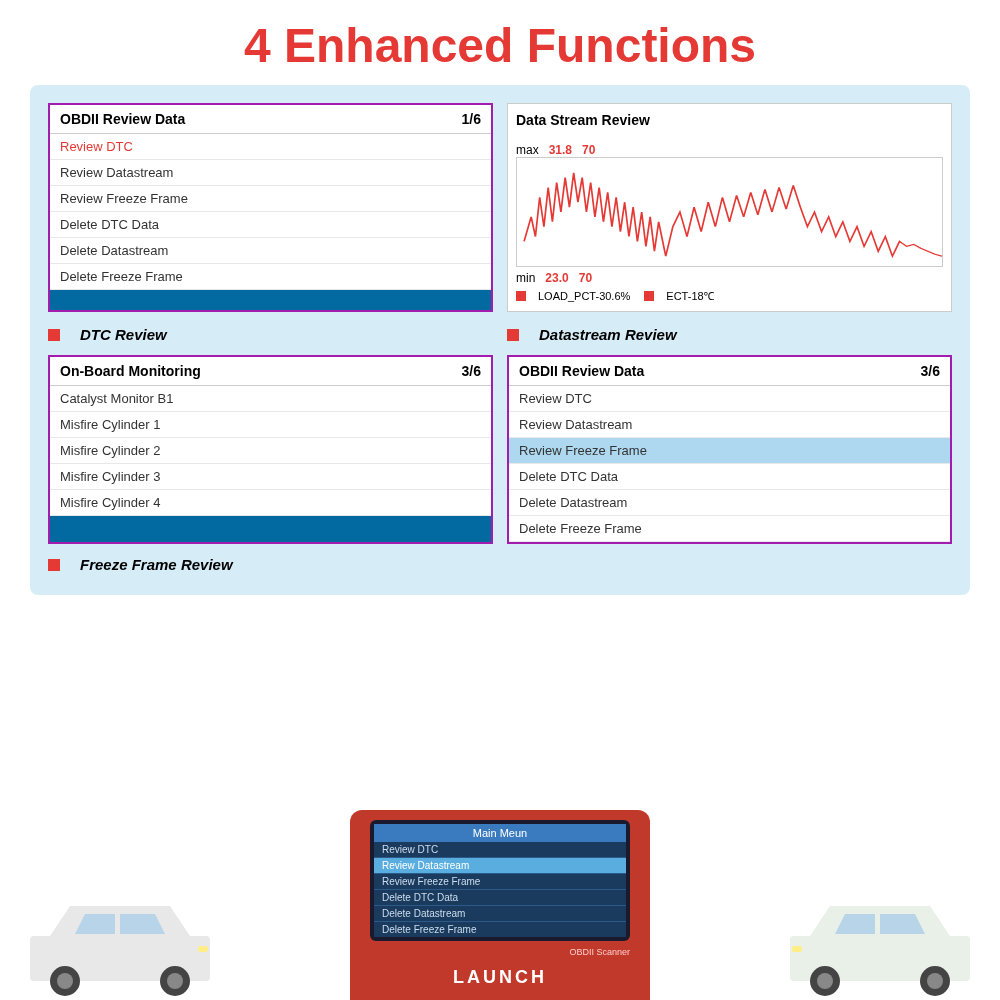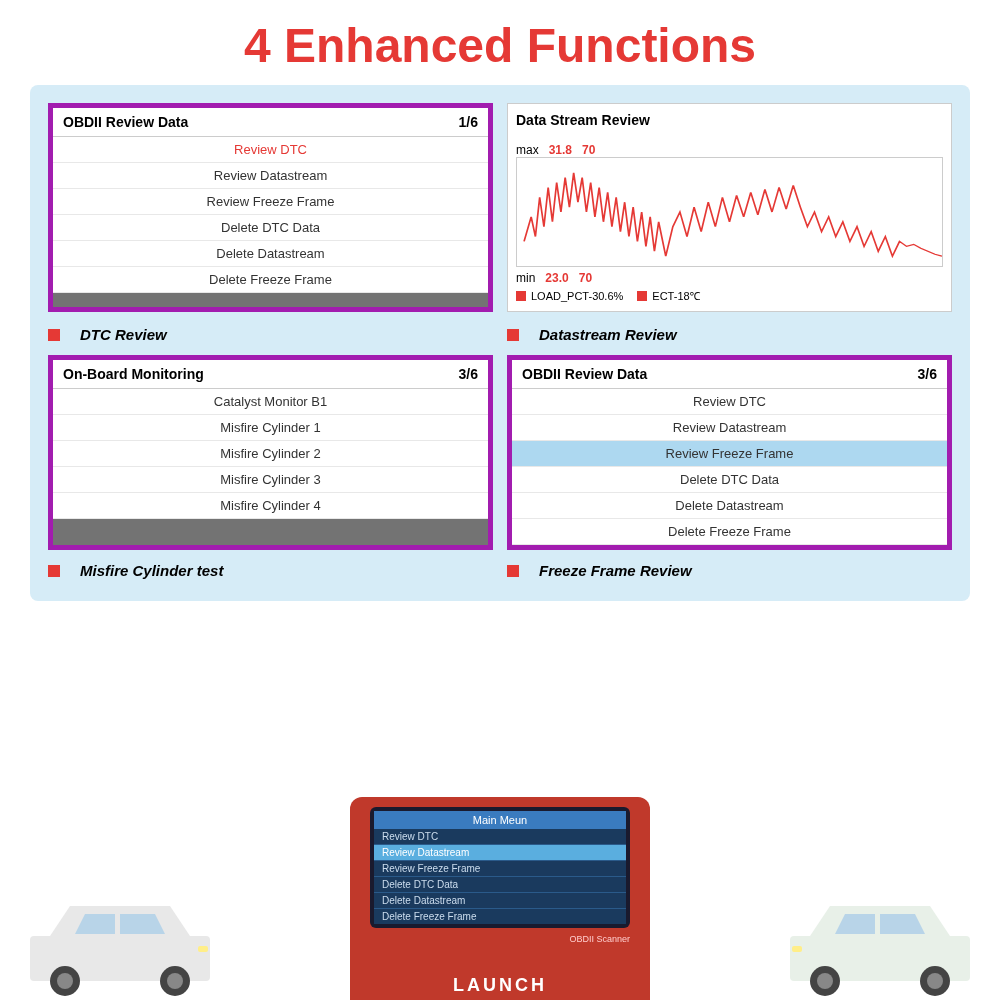--- a/index.html
+++ b/index.html
@@ -39,23 +39,22 @@
     }
 
     .grid-bottom {
       display: grid;
       grid-template-columns: 1fr 1fr;
       gap: 14px;
       margin-bottom: 8px;
     }
 
     .panel {
-      background: #737373;
-      border: 5px solid #a21caf;
-      text-align: center;
+      background: #0369a1;
+      border: 2px solid #a21caf;
     }
 
     .panel-header {
       background: #fff;
       border-bottom: 1px solid #ccc;
       padding: 6px 10px;
       font-size: 14px;
       font-weight: bold;
       display: flex;
       justify-content: space-between;
@@ -136,21 +135,21 @@
     .ds-legend {
       display: flex;
       gap: 14px;
       font-size: 11px;
       margin-top: 3px;
     }
 
     .ds-legend-item {
       display: flex;
       align-items: center;
-      gap: 5px;
+      gap: 12px;
     }
 
     .ds-legend-sq {
       width: 10px;
       height: 10px;
       background: #e53935;
       display: inline-block;
     }
 
     
@@ -254,24 +253,20 @@
       <div class="panel-row">Review DTC</div>
       <div class="panel-row">Review Datastream</div>
       <div class="panel-row highlighted">Review Freeze Frame</div>
       <div class="panel-row">Delete DTC Data</div>
       <div class="panel-row">Delete Datastream</div>
       <div class="panel-row">Delete Freeze Frame</div>
     </div>
   </div>
 
   <div class="grid-labels">
-    <div class="label-tag">
-      <span class="label-tag-square"></span>
-      <span>Misfire Cylinder test</span>
-    </div>
     <div class="label-tag">
       <span class="label-tag-square"></span>
       <span>Freeze Frame Review</span>
     </div>
   </div>
 </div>
 
 <div style="position:absolute; bottom:0; left:0; right:0; height:220px;">
 
   <div style="position:absolute; bottom:0; left:20px;">
@@ -313,18 +308,18 @@
       <div style="background:#1a1a2e; border-radius:6px; padding:4px; margin-bottom:4px;">
         <div style="background:#3a7bbf; color:#fff; font-size:11px; padding:3px 8px; text-align:center;">Main Meun</div>
         <div style="padding:2px 8px; font-size:10px; color:#cde; background:#1a3a5e; border-bottom:1px solid #2a5a8a;">Review DTC</div>
         <div style="padding:2px 8px; font-size:10px; color:#fff; background:#5aaedf; border-bottom:1px solid #2a5a8a;">Review Datastream</div>
         <div style="padding:2px 8px; font-size:10px; color:#cde; background:#1a3a5e; border-bottom:1px solid #2a5a8a;">Review Freeze Frame</div>
         <div style="padding:2px 8px; font-size:10px; color:#cde; background:#1a3a5e; border-bottom:1px solid #2a5a8a;">Delete DTC Data</div>
         <div style="padding:2px 8px; font-size:10px; color:#cde; background:#1a3a5e; border-bottom:1px solid #2a5a8a;">Delete Datastream</div>
         <div style="padding:2px 8px; font-size:10px; color:#cde; background:#1a3a5e;">Delete Freeze Frame</div>
       </div>
       <div style="text-align:right; font-size:9px; color:#ffcccc; padding:2px 0 4px;">OBDII Scanner</div>
-      <div style="text-align:center; padding:6px 0 4px;margin-top:21px;">
+      <div style="text-align:center; padding:6px 0 12px;">
         <span style="color:#fff; font-size:18px; font-weight:900; letter-spacing:3px;">LAUNCH</span>
       </div>
     </div>
   </div>
 </div>
 
 </body></html>

